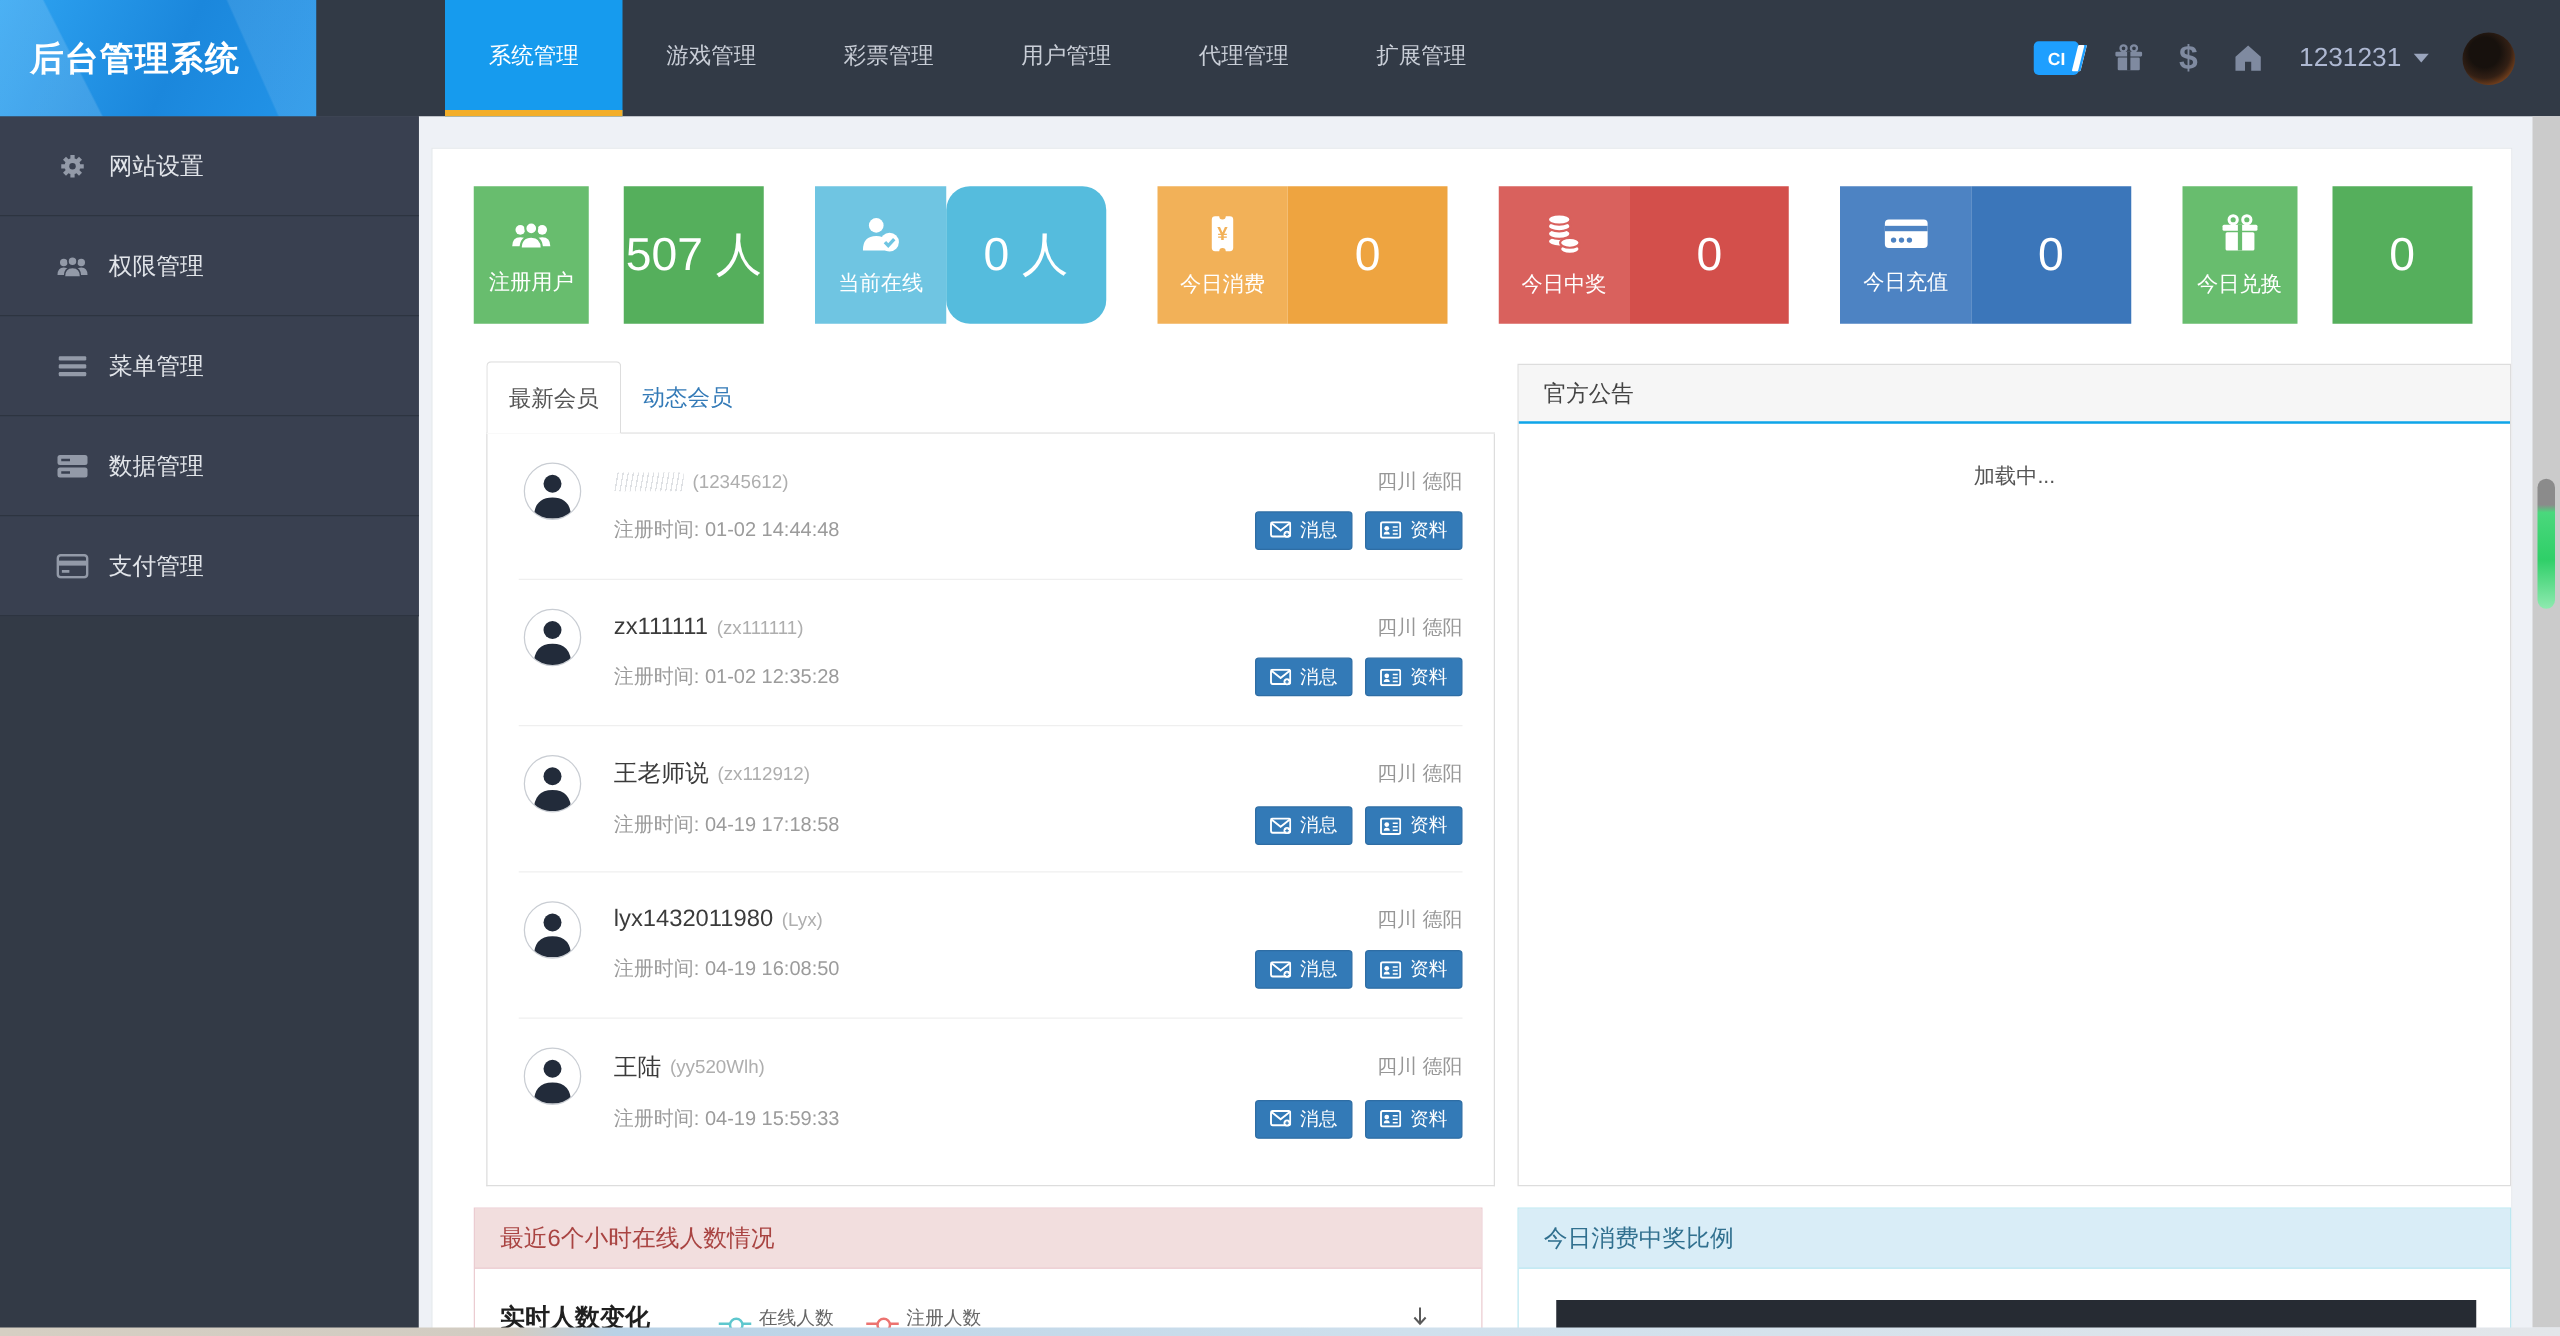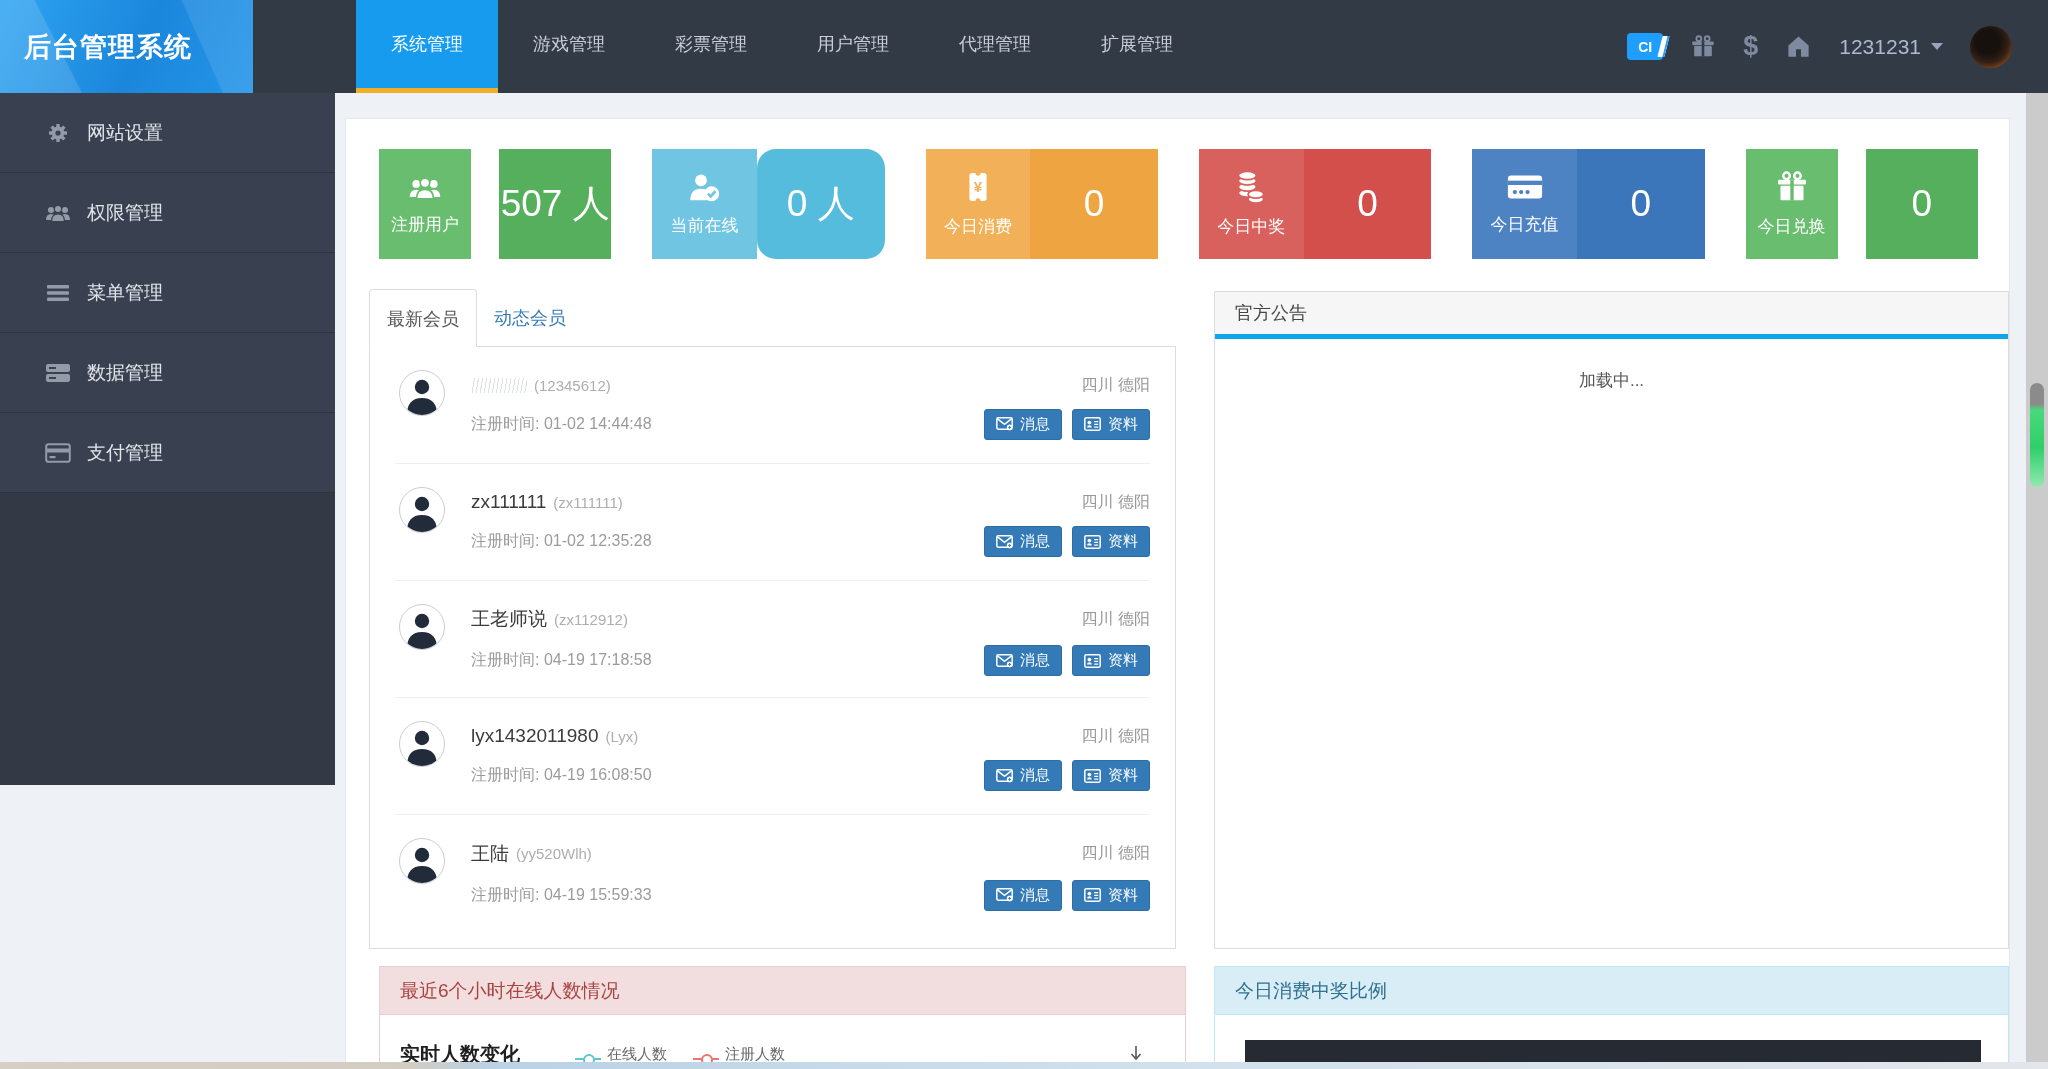--- a/index.html
+++ b/index.html
@@ -26,21 +26,21 @@
   .ci-badge::after { content:""; position:absolute; right:-4px; top:3px; width:7px; height:21px;
               background:#fff; transform:skewX(-14deg); border-radius:1px; box-shadow:-2px 0 0 #1e9fff inset; }
   .nav-ico { display:flex; align-items:center; justify-content:center; cursor:pointer; }
   .dollar { font-size:27px; font-weight:bold; color:#7f8aa0; cursor:pointer; }
   .nav-user { display:flex; align-items:center; gap:10px; color:#aeb8d2; font-size:21px; cursor:pointer; }
   .caret { width:0; height:0; border-left:6px solid transparent; border-right:6px solid transparent; border-top:7px solid #9aa5bd; }
   .nav-avatar { width:42px; height:42px; border-radius:50%; cursor:pointer;
               background:radial-gradient(circle at 42% 38%, #17110d 0 34%, #332015 58%, #8a4a1e 82%, #d8873c 100%); }
 
   
-  .sidebar { position:absolute; left:0; top:93px; width:335px; height:692px; background:#333a46; }
+  .sidebar { position:absolute; left:0; top:93px; width:335px; height:976px; background:#333a46; }
   .side-menu { background:#394050; }
   .side-item { height:80px; display:flex; align-items:center; padding-left:44px; gap:16px;
                border-bottom:1px solid #2d3440; color:#e2e5ea; font-size:19px; cursor:pointer; }
   .side-ic { width:27px; display:flex; justify-content:center; }
 
   
   .content { position:absolute; left:335px; top:93px; width:1713px; height:976px; }
   .main-card { position:absolute; left:10px; top:25px; width:1665px; height:960px; background:#fff; border:1px solid #e4e7ec; }
 
   
@@ -49,21 +49,21 @@
   .stat-left { width:45%; display:flex; flex-direction:column; align-items:center; justify-content:center; gap:7px; }
   .stat-label { color:#fff; font-size:17px; }
   .stat-right { width:55%; display:flex; align-items:center; justify-content:center; color:#fff; font-size:37px; }
   .c-green  .stat-left{background:#68bd6e;} .c-green  .stat-right{background:#55af5c;margin-left:28px;}
   .c-cyan   .stat-left{background:#6fc5e2;} .c-cyan   .stat-right{background:#55bcdd;border-radius:19px;}
   .c-orange .stat-left{background:#f2b158;} .c-orange .stat-right{background:#eea440;}
   .c-red    .stat-left{background:#d9615d;} .c-red    .stat-right{background:#d34f4b;}
   .c-blue   .stat-left{background:#4d83c3;} .c-blue   .stat-right{background:#3b76ba;}
 
   
-  .m-panel { position:absolute; left:23px; top:170px; width:807px; }
+  .m-panel { position:absolute; left:43px; top:170px; width:807px; }
   .m-tabs { display:flex; border-bottom:1px solid #ddd; height:58px; }
   .m-tab { padding:0 17px; height:58px; line-height:58px; font-size:18px; cursor:pointer; }
   .m-tab.active { background:#fff; border:1px solid #ddd; border-bottom:1px solid #fff; border-radius:4px 4px 0 0;
                   color:#555; margin-bottom:-1px; }
   .m-tab.inactive { color:#337ab7; }
   .m-body { border:1px solid #ddd; border-top:none; height:602px; background:#fff; }
   .m-row { height:117px; margin:0 25px; border-bottom:1px solid #efefef; display:flex; align-items:center; gap:26px; }
   .m-row:last-child { border-bottom:none; }
   .m-avatar { width:46px; height:46px; border-radius:50%; border:1px solid #c9cdd3; background:#fff;
               overflow:hidden; flex:none; align-self:flex-start; margin-top:23px; margin-left:4px; }
@@ -75,21 +75,21 @@
   .m-reg  { font-size:16px; color:#9b9b9b; }
   .flex-sp { flex:1; }
   .scribble { display:inline-block; width:56px; height:15px; border-radius:2px; opacity:.55;
               background:repeating-linear-gradient(100deg, transparent 0 3px, #c3c7cd 3px 4px); }
   .btn-blue { display:inline-flex; align-items:center; gap:7px; background:#337ab7; border:1px solid #2e6da4;
               color:#fff; font-size:15px; padding:5px 11px; border-radius:3px; cursor:pointer;
               font-family:inherit; margin-left:10px; }
 
   
   .a-panel { position:absolute; left:868px; top:172px; width:795px; height:658px; border:1px solid #ddd; background:#fff; }
-  .a-head { height:47px; background:#f6f6f6; border-bottom:5px solid #0ea5e9; display:flex; align-items:center;
+  .a-head { height:47px; background:#f6f6f6; border-bottom:2px solid #0ea5e9; display:flex; align-items:center;
             padding-left:20px; font-size:18px; color:#444; }
   .a-body { text-align:center; padding-top:30px; font-size:17px; color:#555; }
 
   
   .p-danger { position:absolute; left:33px; top:847px; width:807px; height:240px; border:1px solid #ebccd1; background:#fff; }
   .p-danger .p-head { height:48px; background:#f2dede; border-bottom:1px solid #ebccd1; display:flex; align-items:center;
             padding-left:20px; font-size:19px; color:#a94442; }
   .chart-head { display:flex; align-items:center; padding:26px 20px 0 20px; position:relative; }
   .chart-title { font-size:20px; font-weight:bold; color:#1f1f1f; }
   .legend { display:flex; align-items:center; gap:26px; margin-left:55px; }

